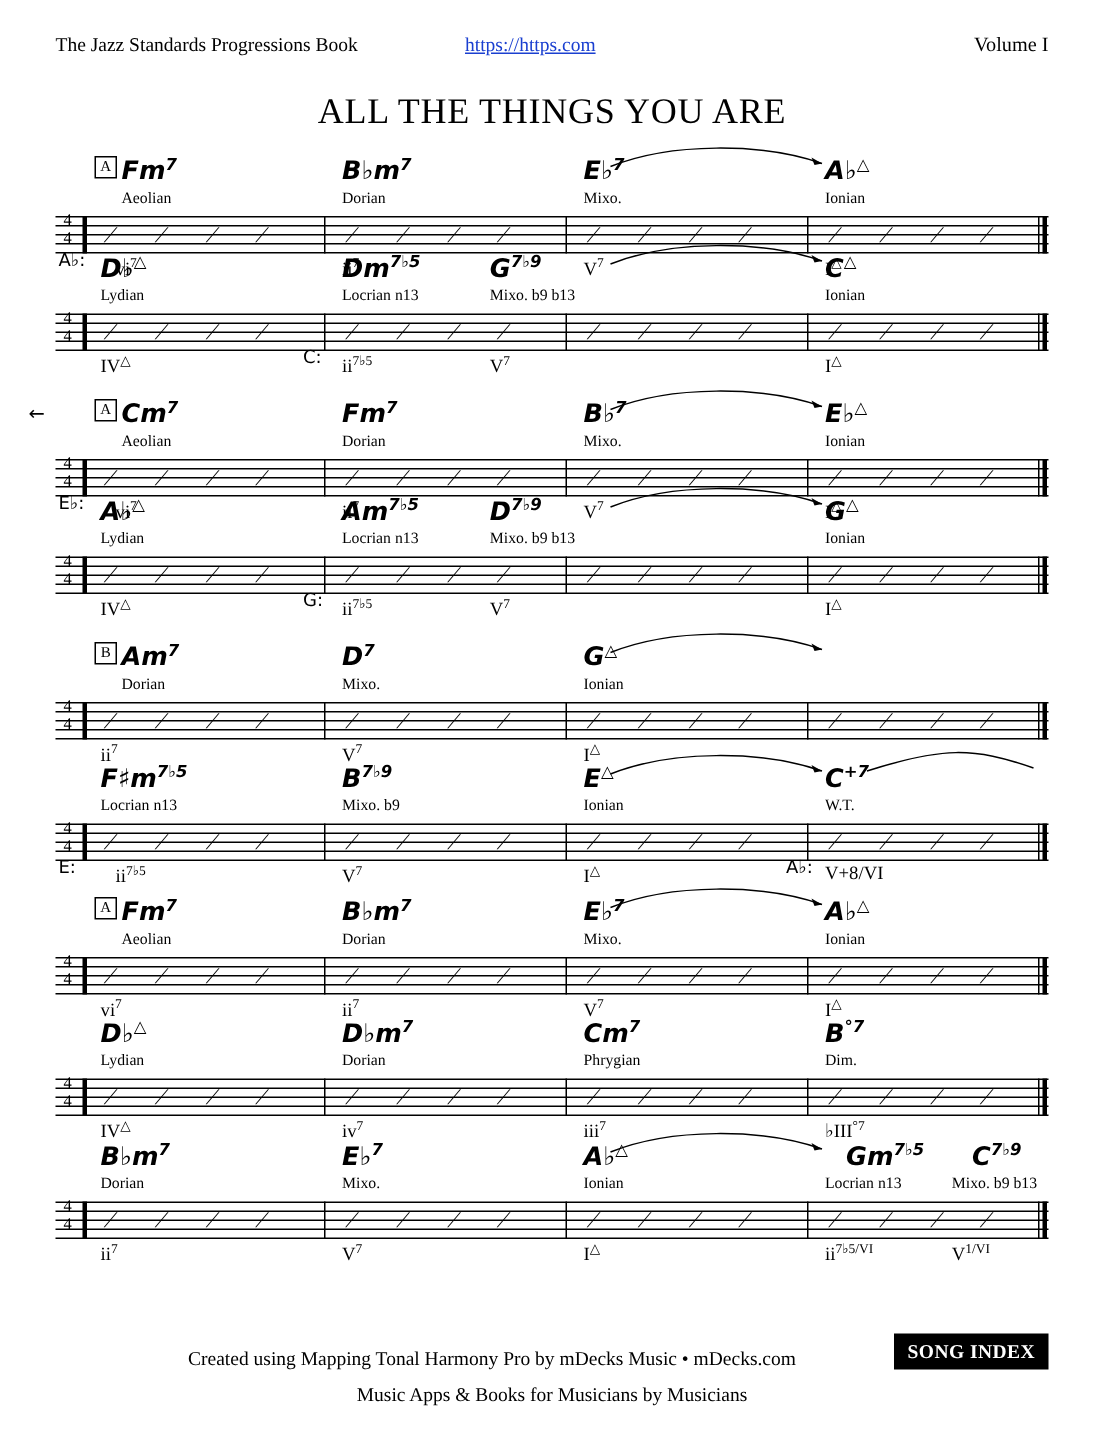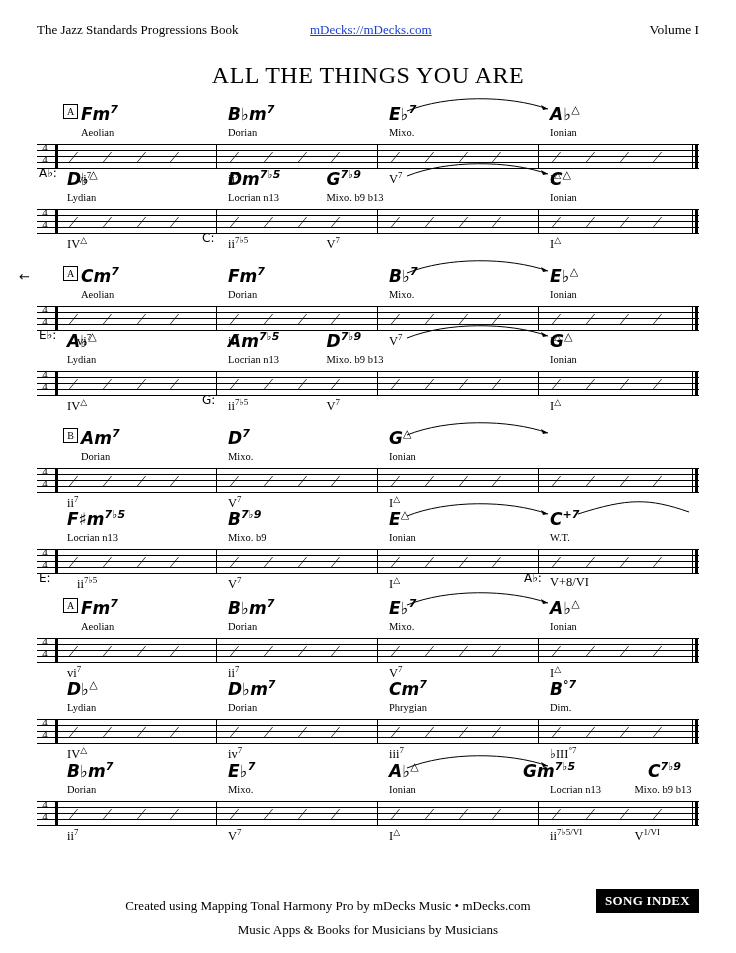--- a/index.html
+++ b/index.html
@@ -211,21 +211,21 @@
     position: absolute;
     font-size: 13px;
     font-family: "DejaVu Sans", sans-serif;
   }
 </style>
 </head>
 <body>
 
 <div class="page-header">
   <div class="hdr-left">The Jazz Standards Progressions Book</div>
-  <a class="hdr-center" href="#">mDecks://mDecks.com</a>
+  <a class="hdr-center" href="#">https://https.com</a>
   <div class="hdr-right">Volume I</div>
 </div>
 
 <div class="song-title">ALL THE THINGS YOU ARE</div>
 
 <div id="systems-host">
     <div class="system" style="top: 103px;">
       <div class="staff">
         <div class="line l0"></div>
         <div class="line l1"></div>
@@ -694,21 +694,21 @@
       </div>
       <div class="chord" style="left: 30px;">B♭m<sup>7</sup></div>
       <div class="scale" style="left: 30px;">Dorian</div>
       <div class="rn" style="left: 30px;">ii<sup style="font-size:9px">7</sup></div>
       <div class="chord" style="left: 191px;">E♭<sup>7</sup></div>
       <div class="scale" style="left: 191px;">Mixo.</div>
       <div class="rn" style="left: 191px;">V<sup style="font-size:9px">7</sup></div>
       <div class="chord" style="left: 352px;">A♭<sup>△</sup></div>
       <div class="scale" style="left: 352px;">Ionian</div>
       <div class="rn" style="left: 352px;">I<sup style="font-size:9px">△</sup></div>
-      <div class="chord" style="left: 486px; text-align: center;">Gm<sup>7♭5</sup></div>
+      <div class="chord" style="left: 527px; text-align: center;">Gm<sup>7♭5</sup></div>
       <div class="scale" style="left: 513px;">Locrian n13</div>
       <div class="rn" style="left: 513px;">ii<sup style="font-size:9px">7♭5/VI</sup></div>
       <div class="chord" style="left: 611px;">C<sup>7♭9</sup></div>
       <div class="scale" style="left: 597.5px;">Mixo. b9 b13</div>
       <div class="rn" style="left: 597.5px;">V<sup style="font-size:9px">1/VI</sup></div>
       <svg class="arrow-svg" width="662" height="22">
         <path d="M 370 14 C 410 -2, 471 -2, 511 12" fill="none" stroke="#000" stroke-width="1"></path>
         <path d="M 511 12 l -7 -4 l 2 5 z" fill="#000"></path>
       </svg>
     </div>

